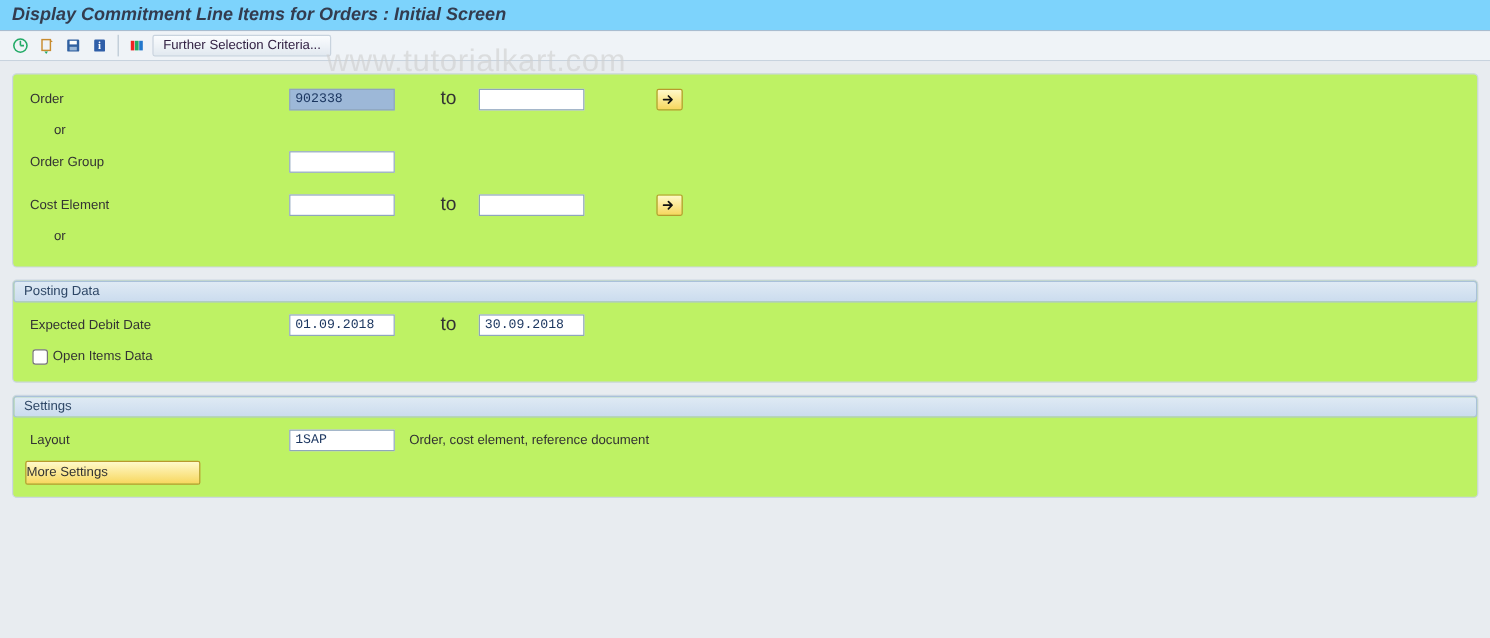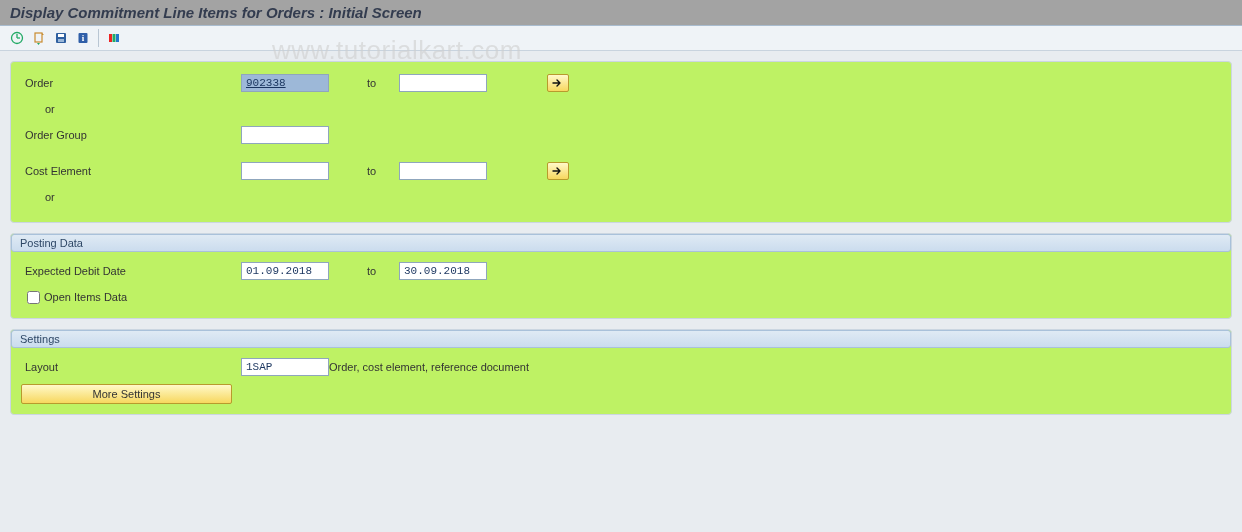--- a/index.html
+++ b/index.html
@@ -7,21 +7,21 @@
     font-family: Arial, Helvetica, sans-serif;
     font-size: 11px;
     background: #e8ecf0;
     width: 1242px;
     height: 532px;
     overflow: hidden;
     color: #333;
   }
   
   .title-bar {
-    background: #a3a3a3;
+    background: #7dd3fc;
     border-bottom: 1px solid #a9bccf;
     padding: 4px 10px;
     font-size: 15px;
     font-weight: bold;
     font-style: italic;
     color: #333c4f;
   }
   
   .toolbar {
     display: flex;
@@ -118,27 +118,26 @@
     height: 18px;
     border: 1px solid #8fa6bd;
     background: #fff;
     font-family: "Courier New", Courier, monospace;
     font-size: 11px;
     padding: 0 4px;
     color: #1a355f;
   }
   .field.highlighted {
     background: #9db8d8;
-    text-decoration: underline;
   }
   .field.narrow { width: 88px; }
   .to-label {
     width: 70px;
     padding-left: 38px;
-    font-size: 11px;
+    font-size: 16px;
     color: #333;
   }
   .multi-btn {
     margin-left: 60px;
     width: 22px;
     height: 18px;
     display: flex;
     align-items: center;
     justify-content: center;
     background: linear-gradient(#fff9c9,#f7d75e);
@@ -156,33 +155,34 @@
   }
   .checkbox-row input[type=checkbox]{
     margin-left: 6px;
     margin-right: 4px;
   }
   .checkbox-row label {
     font-size: 11px;
     color: #333;
   }
   .desc-text {
+    margin-left: 12px;
     font-size: 11px;
     color: #333;
   }
   .long-btn {
-    width: 211px;
+    width: 146px;
     height: 20px;
     background: linear-gradient(#fff9c9,#f7d75e);
     border: 1px solid #b89a2d;
     border-radius: 2px;
     font-size: 11px;
     color: #333;
     cursor: pointer;
-    text-align: center;
+    text-align: left;
     line-height: 18px;
     margin-top: 6px;
   }
 </style>
 </head>
 <body>
 
 <div class="title-bar">Display Commitment Line Items for Orders : Initial Screen</div>
 
 <div class="toolbar">
@@ -221,20 +221,21 @@
   <div class="sep"></div>
 
   <div class="ico-btn" title="Data source">
     <svg width="14" height="14" viewBox="0 0 14 14">
       <rect x="2" y="3" width="3" height="8" fill="#e22"></rect>
       <rect x="5.5" y="3" width="3" height="8" fill="#2a6"></rect>
       <rect x="9" y="3" width="3" height="8" fill="#27c"></rect>
     </svg>
   </div>
 
+  <button class="tool-btn">Further Selection Criteria...</button>
 </div>
 
 <div class="watermark">www.tutorialkart.com</div>
 
 <div class="main">
 
   <div class="panel no-title">
 
     <div class="row">
       <div class="label">Order</div>

